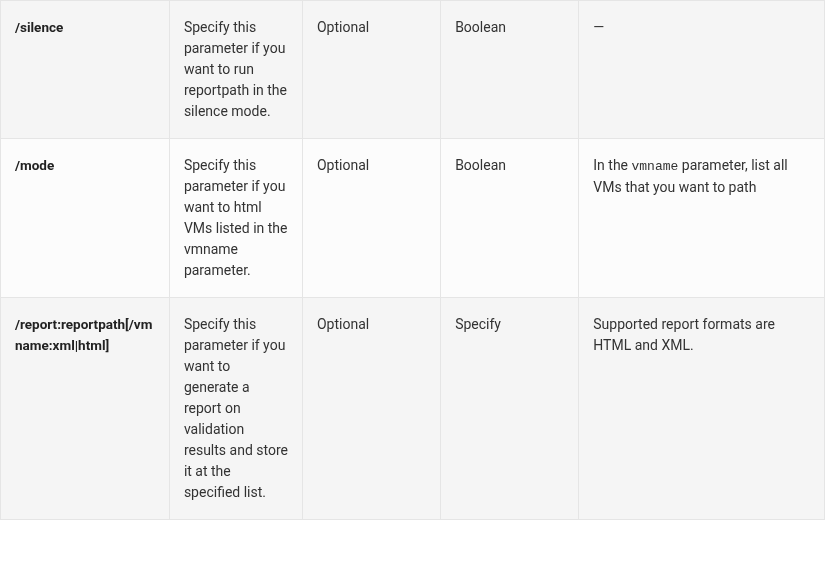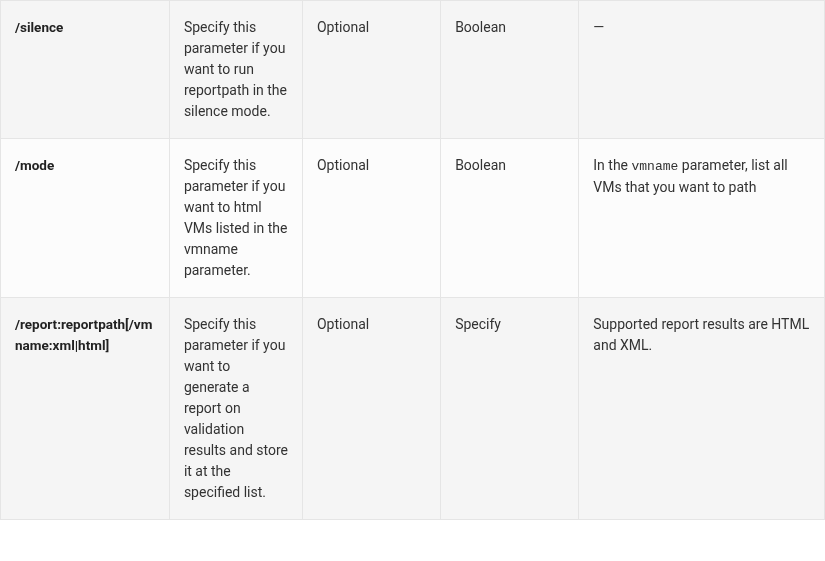--- a/index.html
+++ b/index.html
@@ -88,16 +88,16 @@
       <td>Boolean</td>
       <td><span>In the </span><code class="inline">vmname</code><span> parameter, list all VMs that you want to path</span></td>
     </tr>
     <tr>
       <td>
         <span class="param-name">/report:reportpath[/vmname:xml|html]</span>
       </td>
       <td>Specify this parameter if you want to generate a report on validation results and store it at the specified list.</td>
       <td>Optional</td>
       <td>Specify</td>
-      <td><span>Supported report results are HTML and XML.</span><code class="inline"></code><span></span></td>
+      <td><span>Supported report formats are HTML and XML.</span><code class="inline"></code><span></span></td>
     </tr>
   </tbody>
 </table>
 
 </body></html>

